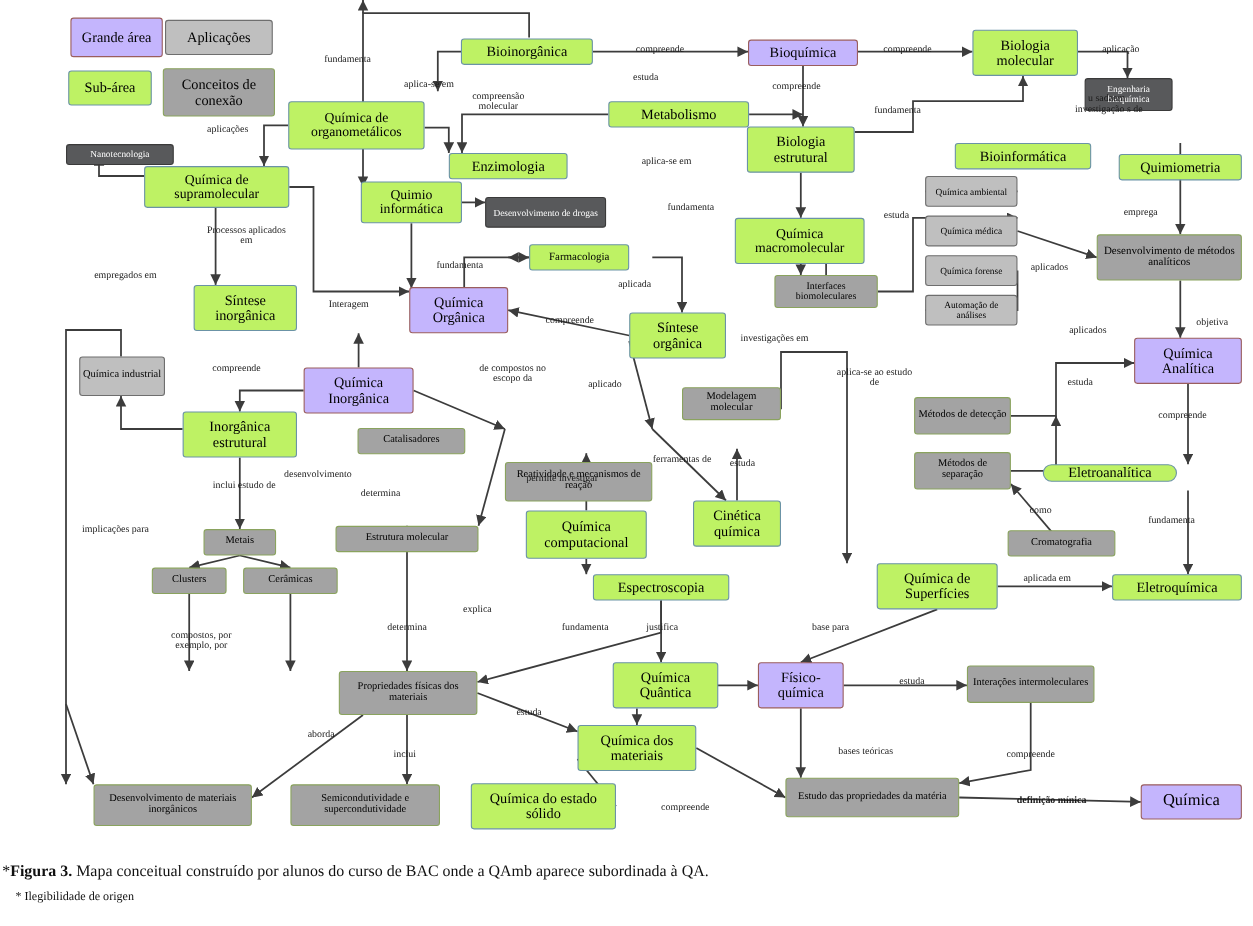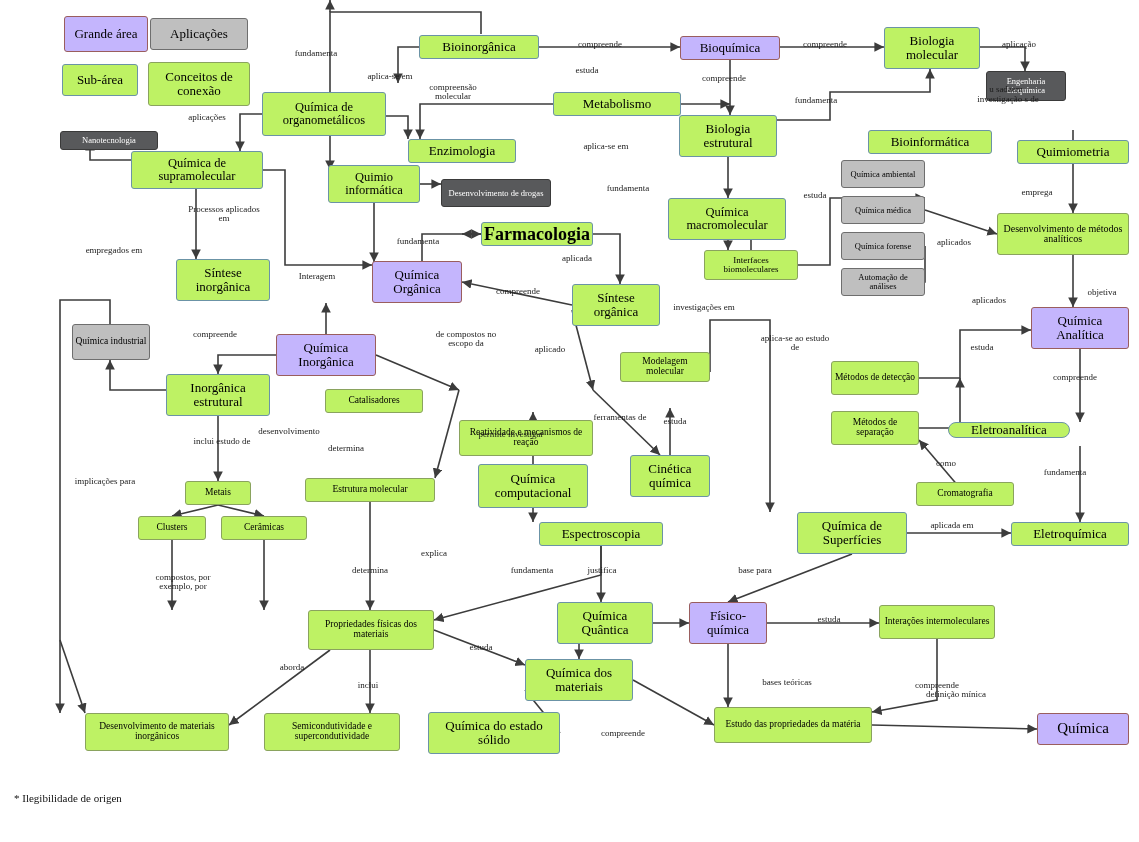--- a/index.html
+++ b/index.html
@@ -39,21 +39,21 @@
     text-align: center;
     border: 1px solid #6e6e6e;
     border-radius: 3px;
     font-family: "Liberation Serif", serif;
     line-height: 1.05;
     padding: 1px 2px;
     overflow: hidden;
   }
   .n-pink  { background: #c4b5fd; border-color: #9a5e5e; }
   .n-blue  { background: #bef264; border-color: #6b93a6; }
-  .n-green { background: #bef264; border-color: #8aa35e; }
+  .n-green { background: #a3a3a3; border-color: #8aa35e; }
   .n-gray  { background: #bfbfbf; border-color: #6e6e6e; }
   .n-dark  { background: #58595b; border-color: #3a3a3a; color: #ffffff; }
   .label {
     position: absolute;
     font-family: "Liberation Serif", serif;
     font-size: 9px;
     color: #1a1a1a;
     line-height: 1.05;
     text-align: center;
     background: transparent;
@@ -183,21 +183,21 @@
         <div class="node n-blue" style="left: 1017px; top: 130px; width: 112px; height: 24px; font-size: 13px; margin-top: 10px;">Quimiometria</div>
         <div class="node n-blue" style="left: 408px; top: 139px; width: 108px; height: 24px; font-size: 13px;">Enzimologia</div>
         <div class="node n-blue" style="left: 328px; top: 165px; width: 92px; height: 38px; font-size: 12.5px;">Quimio informática</div>
         <div class="node n-dark" style="left: 441px; top: 179px; width: 110px; height: 28px; font-size: 8.5px;">Desenvolvimento de drogas</div>
         <div class="node n-gray" style="left: 841px; top: 160px; width: 84px; height: 28px; font-size: 8.5px;">Química ambiental</div>
         <div class="node n-gray" style="left: 841px; top: 196px; width: 84px; height: 28px; font-size: 8.5px;">Química médica</div>
         <div class="node n-gray" style="left: 841px; top: 232px; width: 84px; height: 28px; font-size: 8.5px;">Química forense</div>
         <div class="node n-gray" style="left: 841px; top: 268px; width: 84px; height: 28px; font-size: 8.5px;">Automação de análises</div>
         <div class="node n-blue" style="left: 668px; top: 198px; width: 118px; height: 42px; font-size: 12.5px;">Química macromolecular</div>
         <div class="node n-green" style="left: 997px; top: 213px; width: 132px; height: 42px; font-size: 10px;">Desenvolvimento de métodos analíticos</div>
-        <div class="node n-blue" style="left: 481px; top: 222px; width: 112px; height: 24px; font-size: 18px; font-weight: bold;">Farmacologia</div>
+        <div class="node n-blue" style="left: 481px; top: 222px; width: 91px; height: 24px; font-size: 10px;">Farmacologia</div>
         <div class="node n-green" style="left: 704px; top: 250px; width: 94px; height: 30px; font-size: 9px;">Interfaces biomoleculares</div>
         <div class="node n-blue" style="left: 176px; top: 259px; width: 94px; height: 42px; font-size: 13px;">Síntese inorgânica</div>
         <div class="node n-pink" style="left: 372px; top: 261px; width: 90px; height: 42px; font-size: 13px;">Química Orgânica</div>
         <div class="node n-blue" style="left: 572px; top: 284px; width: 88px; height: 42px; font-size: 13px;">Síntese orgânica</div>
         <div class="node n-pink" style="left: 1031px; top: 307px; width: 98px; height: 42px; font-size: 13px;">Química Analítica</div>
         <div class="node n-gray" style="left: 72px; top: 324px; width: 78px; height: 36px; font-size: 9.5px;">Química industrial</div>
         <div class="node n-pink" style="left: 276px; top: 334px; width: 100px; height: 42px; font-size: 13px;">Química Inorgânica</div>
         <div class="node n-green" style="left: 620px; top: 352px; width: 90px; height: 30px; font-size: 9.5px;">Modelagem molecular</div>
         <div class="node n-green" style="left: 831px; top: 361px; width: 88px; height: 34px; font-size: 9.5px;">Métodos de detecção</div>
         <div class="node n-blue" style="left: 166px; top: 374px; width: 104px; height: 42px; font-size: 13px;">Inorgânica estrutural</div>
@@ -274,22 +274,25 @@
         <div class="label" style="left: 499px; top: 566px; width: 66px;">fundamenta</div>
         <div class="label" style="left: 578px; top: 566px; width: 48px;">justifica</div>
         <div class="label" style="left: 727px; top: 566px; width: 56px;">base para</div>
         <div class="label" style="left: 138px; top: 573px; width: 90px;">compostos, por exemplo, por</div>
         <div class="label" style="left: 807px; top: 615px; width: 44px;">estuda</div>
         <div class="label" style="left: 459px; top: 643px; width: 44px;">estuda</div>
         <div class="label" style="left: 270px; top: 663px; width: 44px;">aborda</div>
         <div class="label" style="left: 350px; top: 681px; width: 36px;">inclui</div>
         <div class="label" style="left: 750px; top: 678px; width: 74px;">bases teóricas</div>
         <div class="label" style="left: 902px; top: 681px; width: 70px;">compreende</div>
-        <div class="label" style="left: 917px; top: 690px; width: 78px;">definição mínica</div>
+        <div class="label" style="left: 917px; top: 723px; width: 78px; font-weight: bold;">definição mínica</div>
         <div class="label" style="left: 588px; top: 729px; width: 70px;">compreende</div>
       </div>
   </div>
 
   <div id="caption">
+    <div class="fig">
+      <span class="star">*</span><b>Figura 3.</b><span> Mapa conceitual construído por alunos do curso de BAC onde a QAmb aparece subordinada à QA.</span>
+    </div>
     <div class="note">* Ilegibilidade de origen</div>
   </div>
 
 </div>
 
 </body></html>

